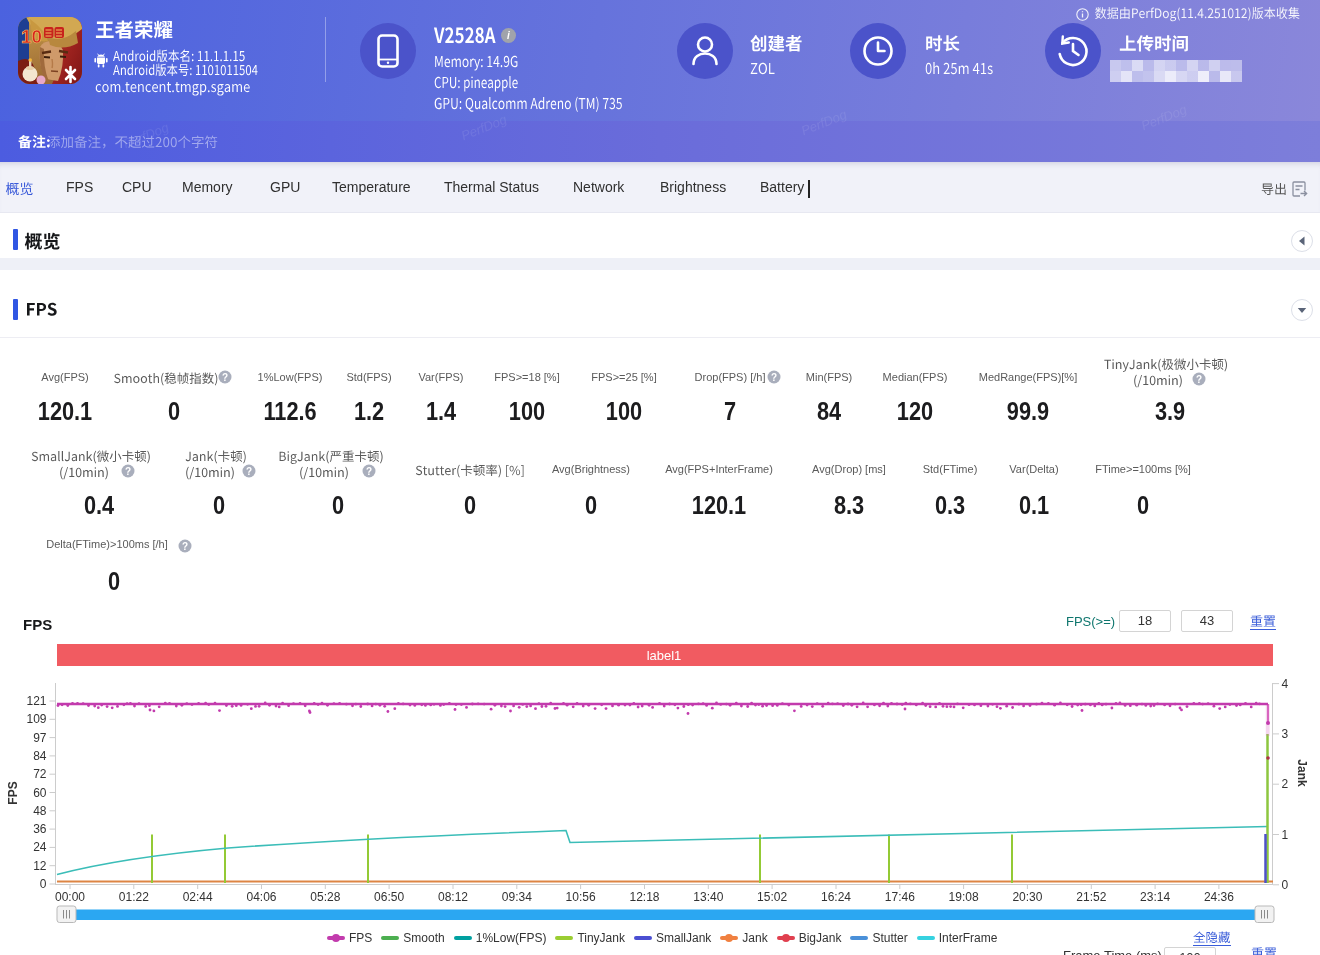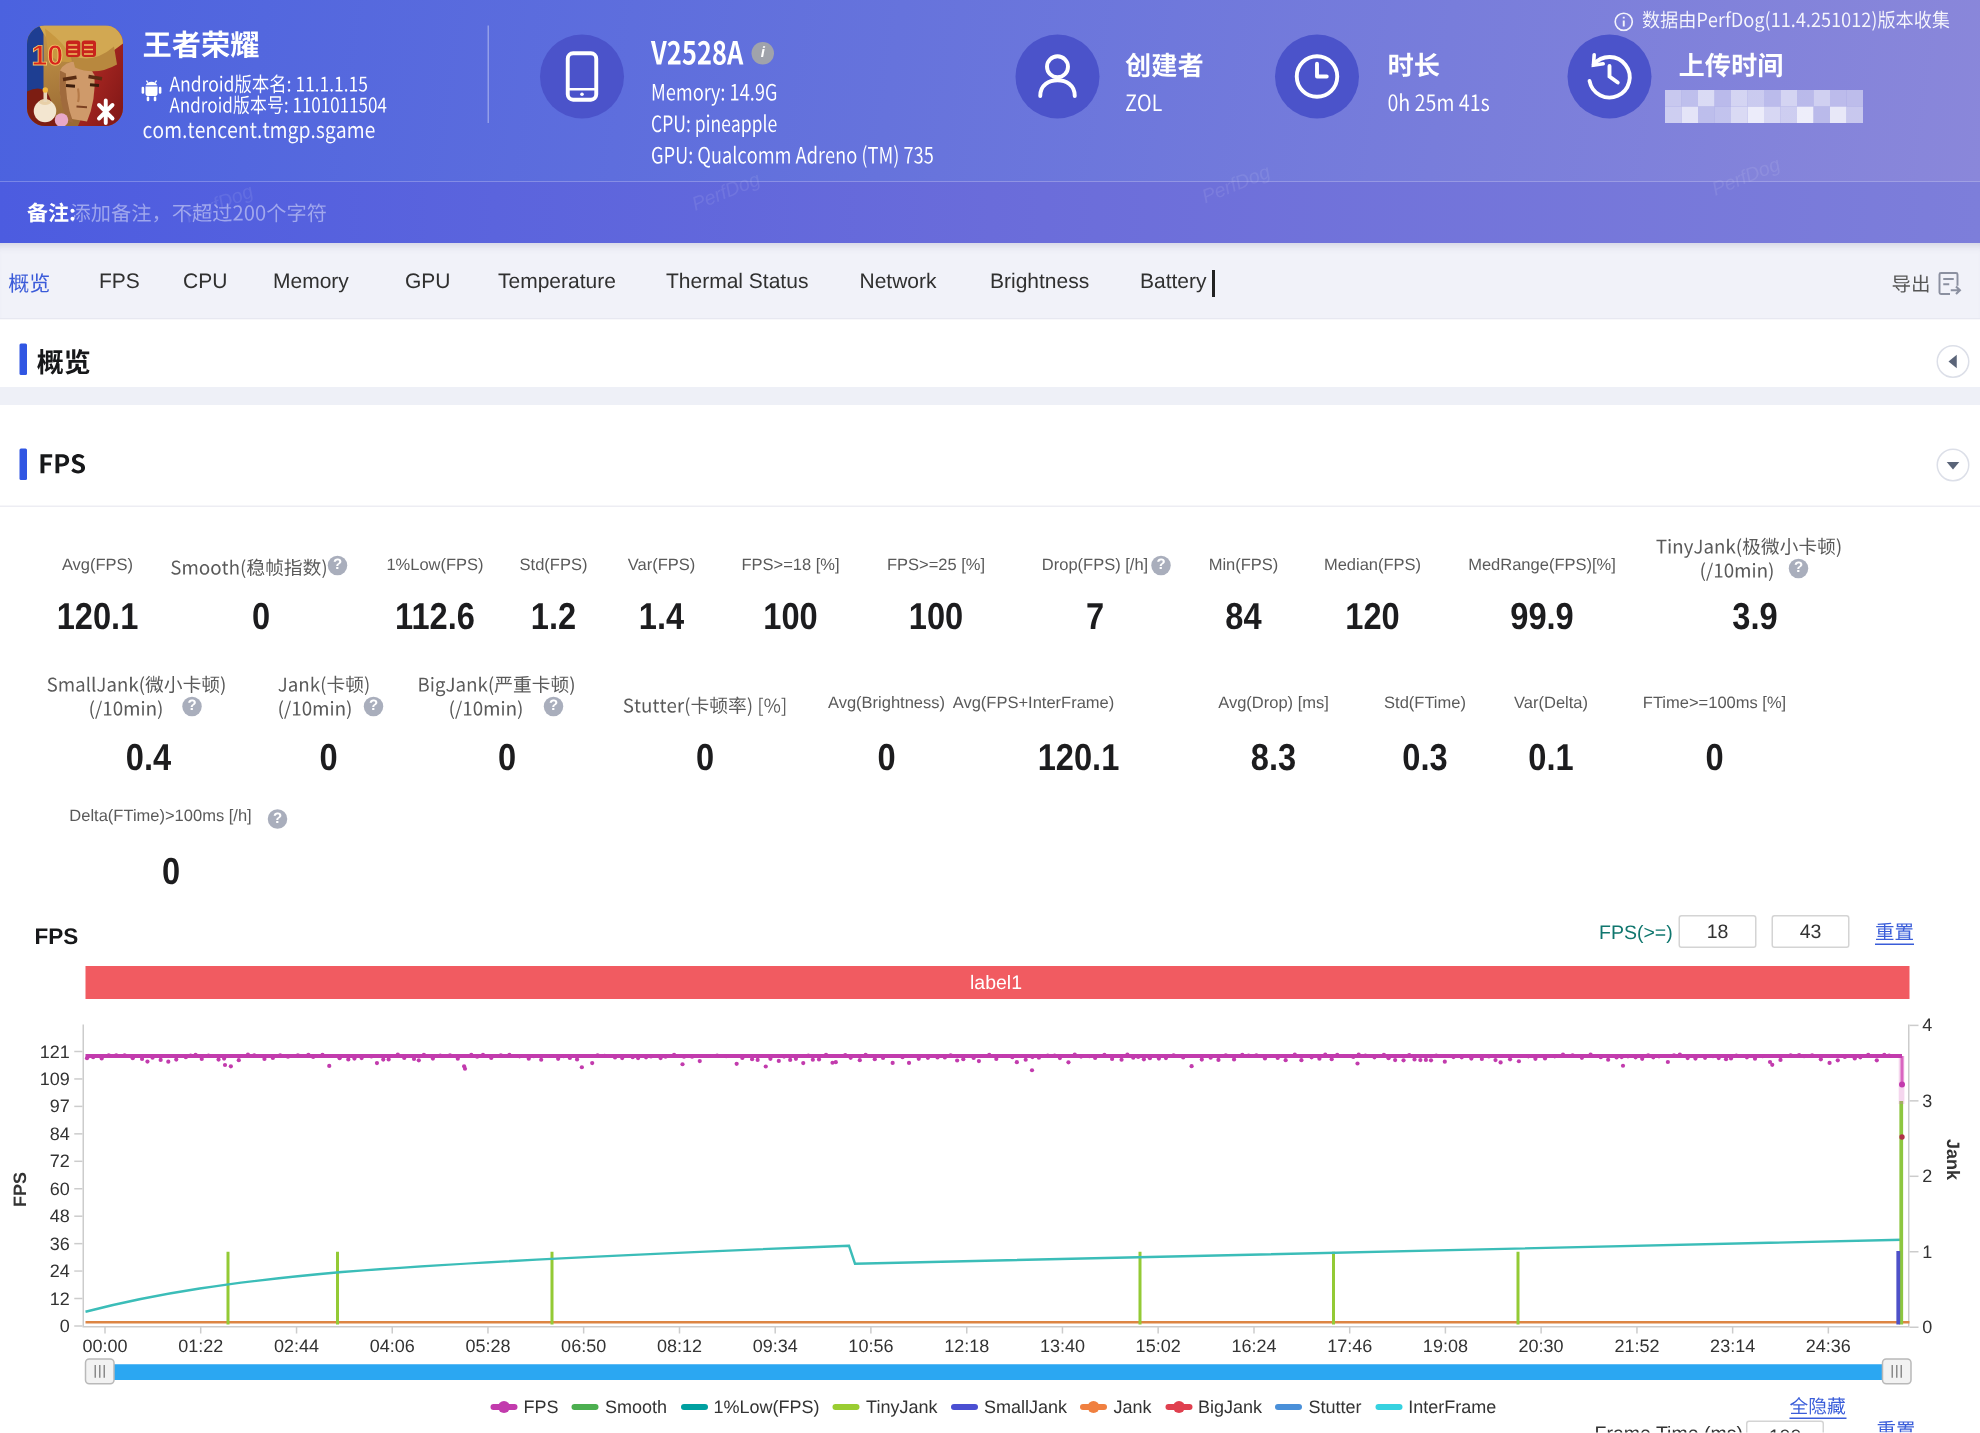--- a/index.html
+++ b/index.html
@@ -200,21 +200,21 @@
 <div class="q" style="left:1199px;top:379px">?</div>
 <div class="val" style="left:99px;top:491px">0.4</div>
 <div class="q" style="left:128px;top:471px">?</div>
 <div class="val" style="left:219px;top:491px">0</div>
 <div class="q" style="left:249px;top:471px">?</div>
 <div class="val" style="left:338px;top:491px">0</div>
 <div class="q" style="left:369px;top:471px">?</div>
 <div class="val" style="left:470px;top:491px">0</div>
 <div class="lbl" style="left:591px;top:463px">Avg(Brightness)</div>
 <div class="val" style="left:591px;top:491px">0</div>
-<div class="lbl" style="left:689px;top:463px">Avg(FPS+InterFrame)</div>
+<div class="lbl" style="left:719px;top:463px">Avg(FPS+InterFrame)</div>
 <div class="val" style="left:719px;top:491px">120.1</div>
 <div class="lbl" style="left:849px;top:463px">Avg(Drop) [ms]</div>
 <div class="val" style="left:849px;top:491px">8.3</div>
 <div class="lbl" style="left:950px;top:463px">Std(FTime)</div>
 <div class="val" style="left:950px;top:491px">0.3</div>
 <div class="lbl" style="left:1034px;top:463px">Var(Delta)</div>
 <div class="val" style="left:1034px;top:491px">0.1</div>
 <div class="lbl" style="left:1143px;top:463px">FTime&gt;=100ms [%]</div>
 <div class="val" style="left:1143px;top:491px">0</div>
 <div class="lbl" style="left:107px;top:538px">Delta(FTime)&gt;100ms [/h]</div>

